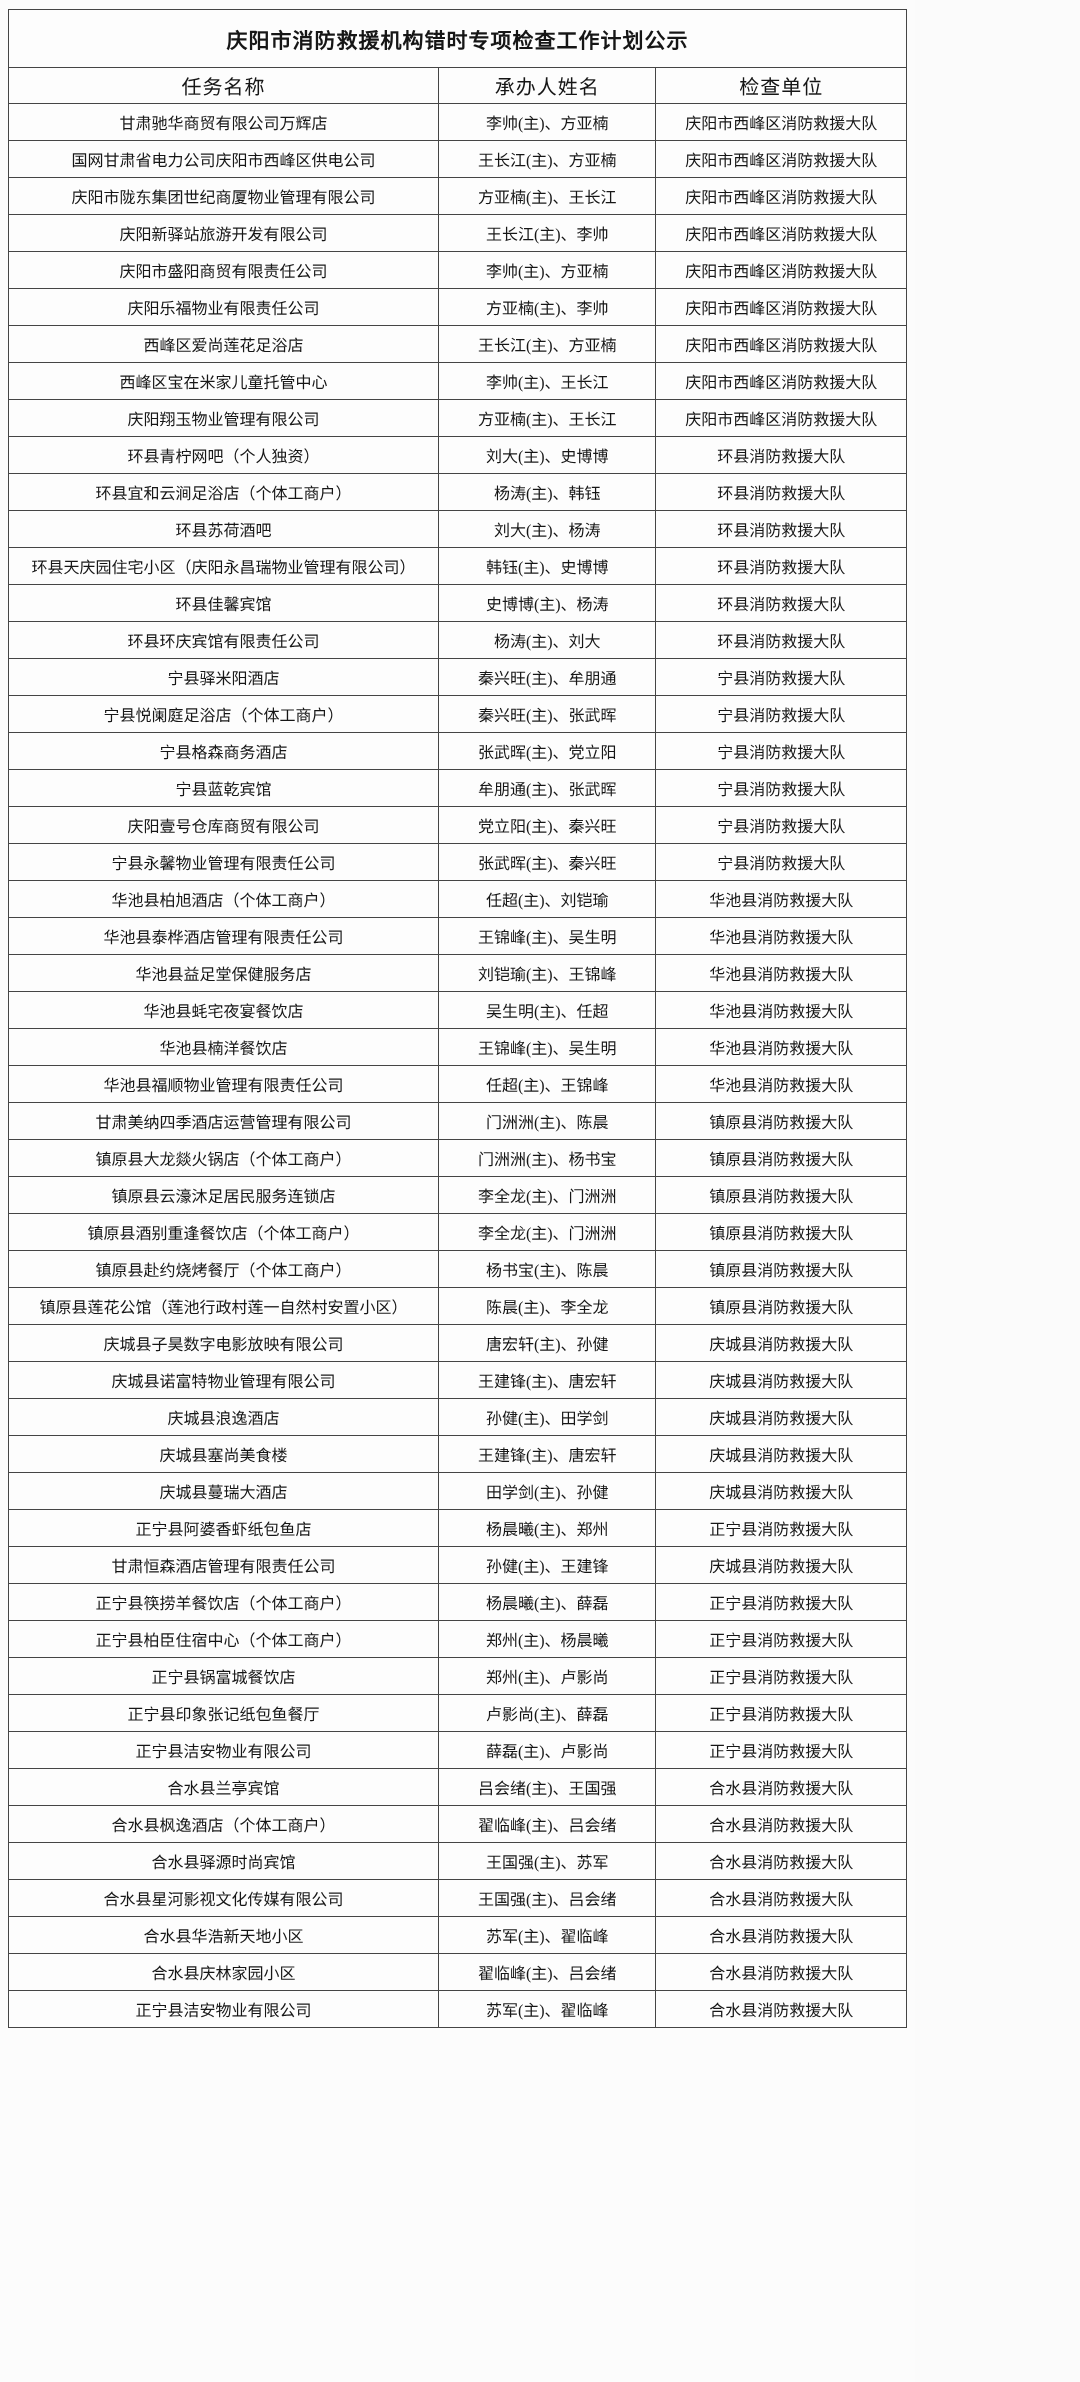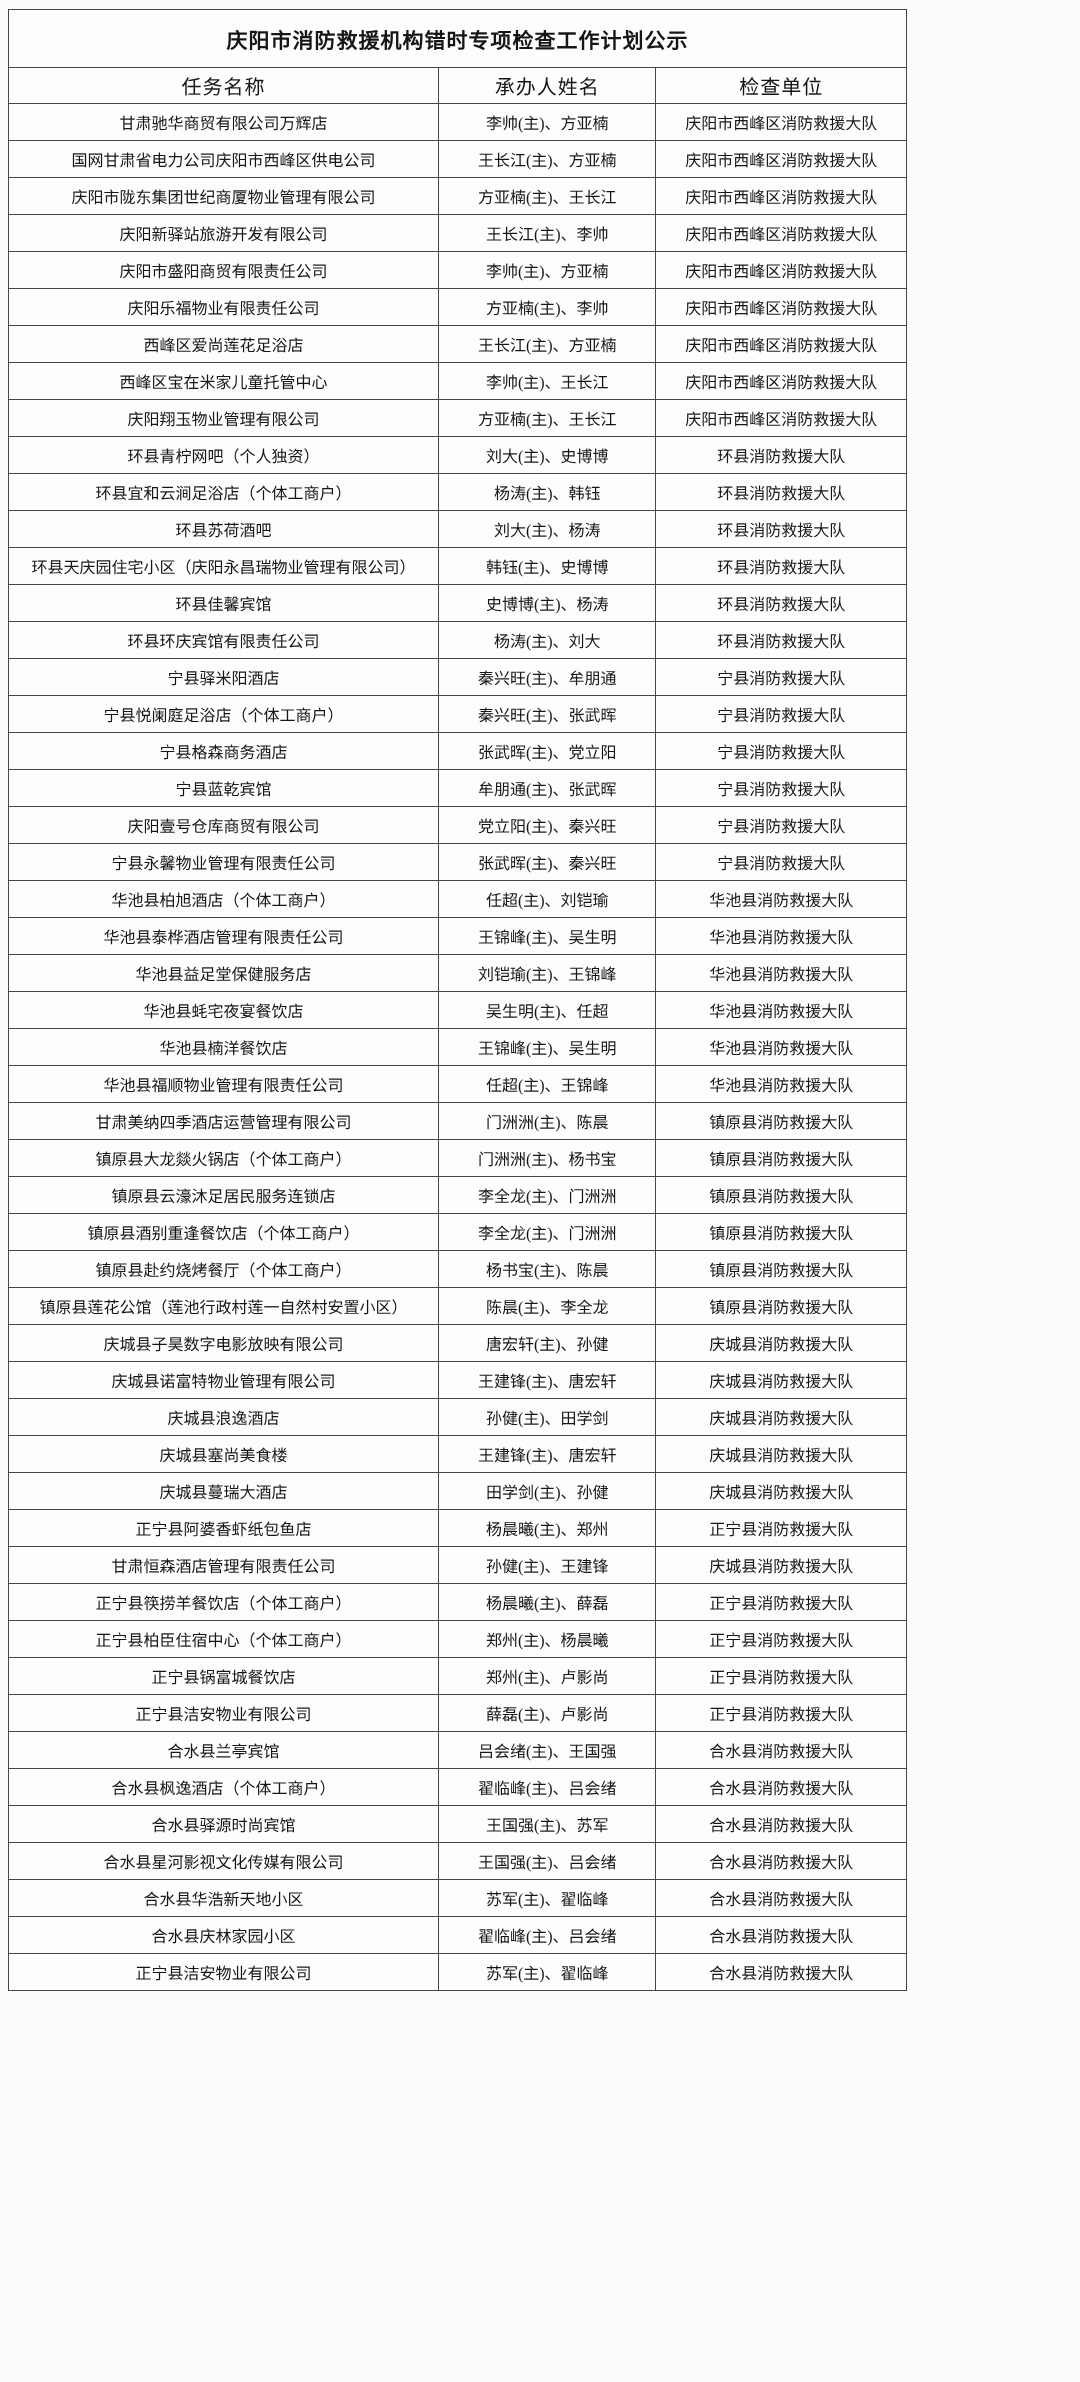--- a/index.html
+++ b/index.html
@@ -281,20 +281,25 @@
           <td>正宁县柏臣住宿中心（个体工商户）</td>
           <td>郑州(主)、杨晨曦</td>
           <td>正宁县消防救援大队</td>
         </tr>
         <tr>
           <td>正宁县锅富城餐饮店</td>
           <td>郑州(主)、卢影尚</td>
           <td>正宁县消防救援大队</td>
         </tr>
         <tr>
+          <td>正宁县印象张记纸包鱼餐厅</td>
+          <td>卢影尚(主)、薛磊</td>
+          <td>正宁县消防救援大队</td>
+        </tr>
+        <tr>
           <td>正宁县洁安物业有限公司</td>
           <td>薛磊(主)、卢影尚</td>
           <td>正宁县消防救援大队</td>
         </tr>
         <tr>
           <td>合水县兰亭宾馆</td>
           <td>吕会绪(主)、王国强</td>
           <td>合水县消防救援大队</td>
         </tr>
         <tr>

